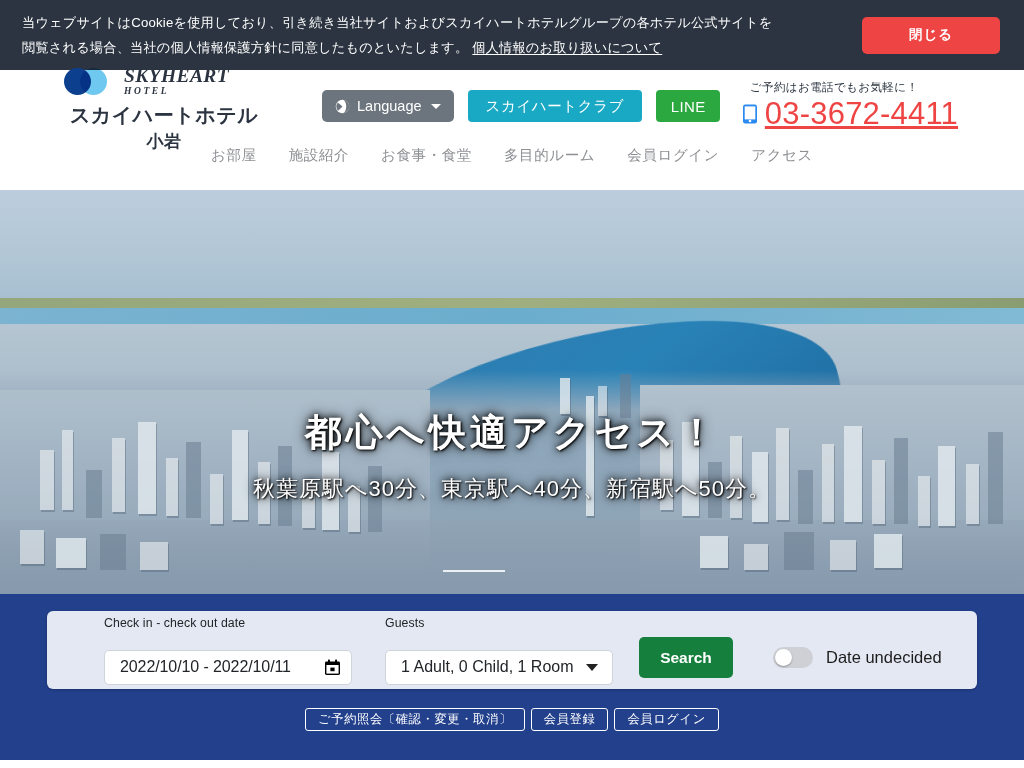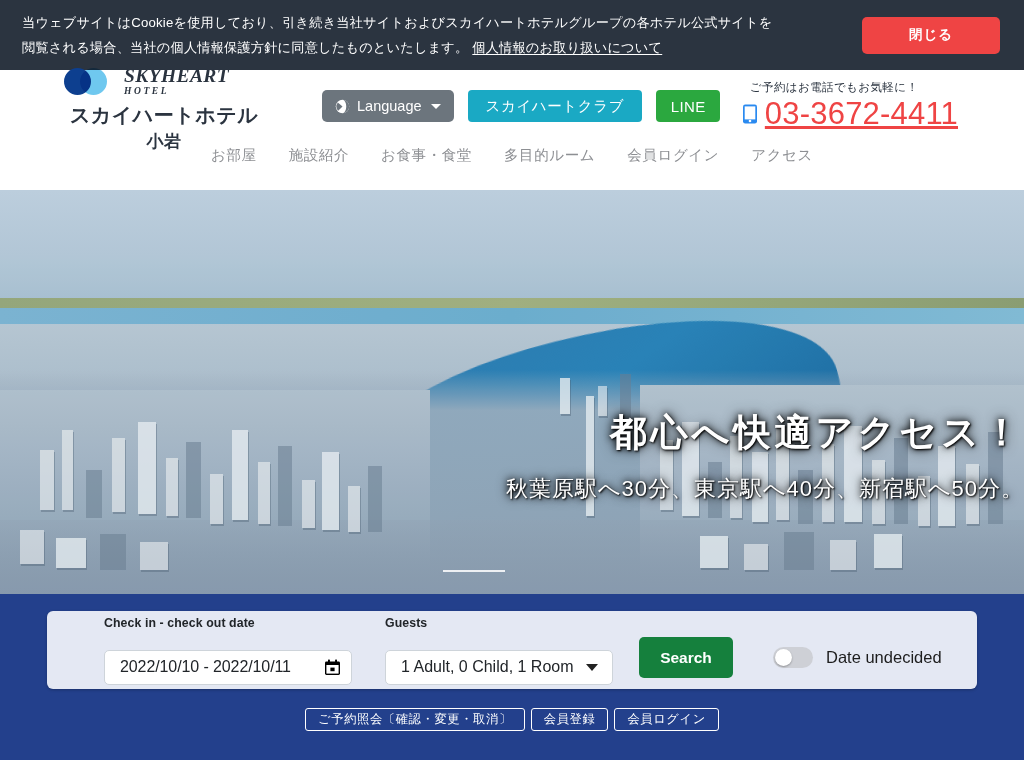--- a/index.html
+++ b/index.html
@@ -278,21 +278,21 @@
   .hero-overlay {
     position: absolute;
     inset: 0;
     background: rgba(20,40,60,.04);
   }
 
   .hero-copy {
     position: absolute;
     left: 0; right: 0;
     top: 222px;
-    text-align: right;
+    text-align: center;
     color: #ffffff;
     pointer-events: none;
   }
   .hero-title {
     font-size: 37px;
     font-weight: 700;
     letter-spacing: 4px;
     line-height: 1.15;
     text-shadow: 0 0 6px rgba(0,0,0,.95), 0 0 14px rgba(0,0,0,.8), 1px 1px 2px rgba(0,0,0,1);
   }
@@ -325,21 +325,21 @@
     background: #e4e8f3;
     border-radius: 6px;
     display: flex;
     align-items: center;
     padding: 0 0 0 57px;
     box-shadow: 0 1px 3px rgba(0,0,0,.25);
   }
   .field { display: flex; flex-direction: column; justify-content: center; }
   .field-label {
     font-size: 12.3px;
-    font-weight: 700;
+    font-weight: 400;
     color: #212529;
     margin-bottom: 20px;
     letter-spacing: .1px;
   }
   .field-control {
     height: 35px;
     background: #ffffff;
     border: 1px solid #ced4da;
     border-radius: 5px;
     display: flex;

